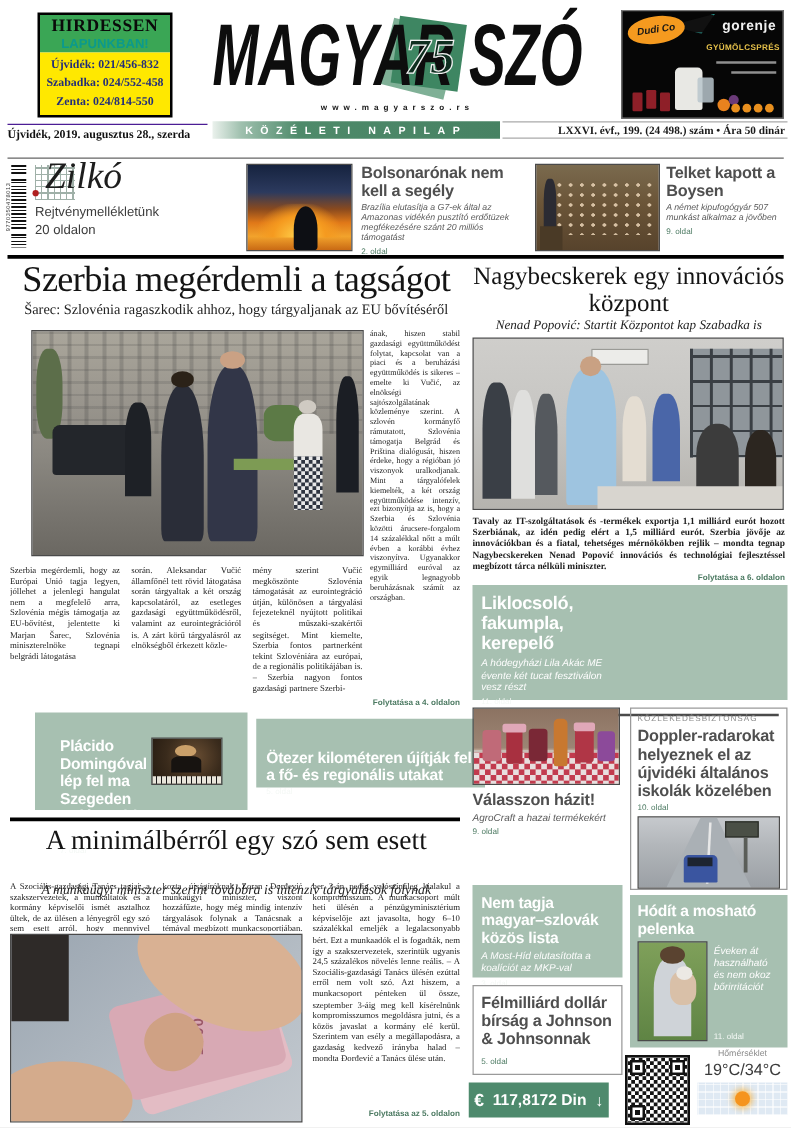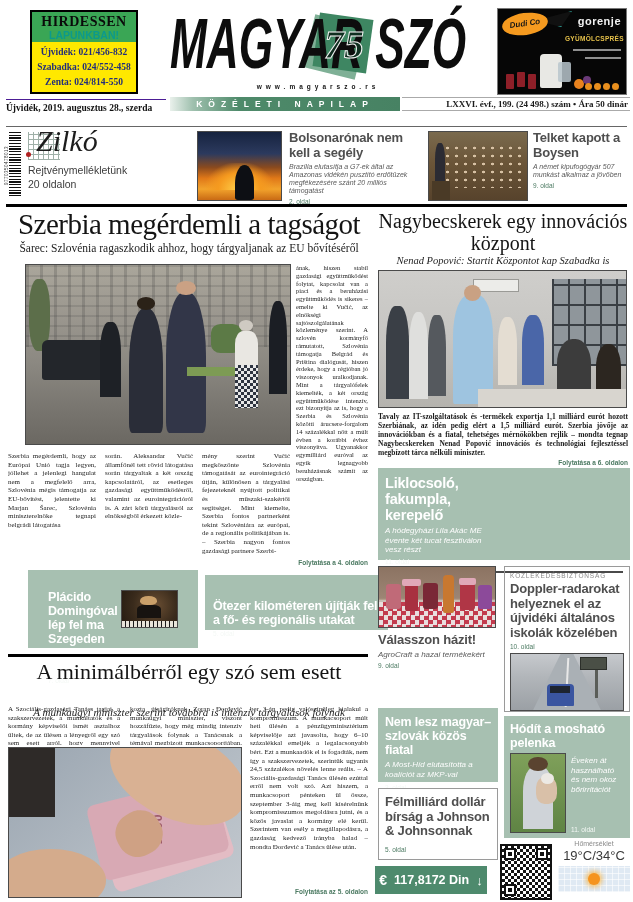--- a/index.html
+++ b/index.html
@@ -374,21 +374,21 @@
       <div class="shape" style="left:85%;bottom:30%;width:12%;height:40%;background:#8c4a9a;border-radius:3px;"></div>
       <div class="shape" style="left:20%;bottom:68%;width:16%;height:12%;background:#e0a8b8;border-radius:2px;"></div>
       <div class="shape" style="left:69%;bottom:70%;width:15%;height:11%;background:#e0a8b8;border-radius:2px;"></div>
     </div>
     <div class="wbox-head" style="margin-top:5px;">Válasszon házit!</div>
     <div class="wbox-deck">AgroCraft a hazai termékekért</div>
     <div class="pg">9. oldal</div>
   </div>
 
   <div class="abs teal" id="nemlesz">
-    <div class="bh">Nem lesz magyar–szlovák közös fiatal</div>
+    <div class="bh">Nem tagja magyar–szlovák közös lista</div>
     <div class="bd">A Most-Híd elutasította a koalíciót az MKP-val</div>
     <div class="pg" style="margin-top:5px;">3. oldal</div>
   </div>
 
   <div class="abs teal" id="pelenka">
     <div class="bh">Hódít a mosható pelenka</div>
     <div class="row">
       <div class="photo-in" style="background:linear-gradient(180deg,#7fa05a 0%,#5f8444 100%);">
         <div class="shape" style="left:22%;top:16%;width:56%;height:80%;background:#cfd3d8;border-radius:40% 40% 0 0;"></div>
         <div class="shape" style="left:32%;top:4%;width:36%;height:18%;background:#5a4330;border-radius:50%;"></div>

